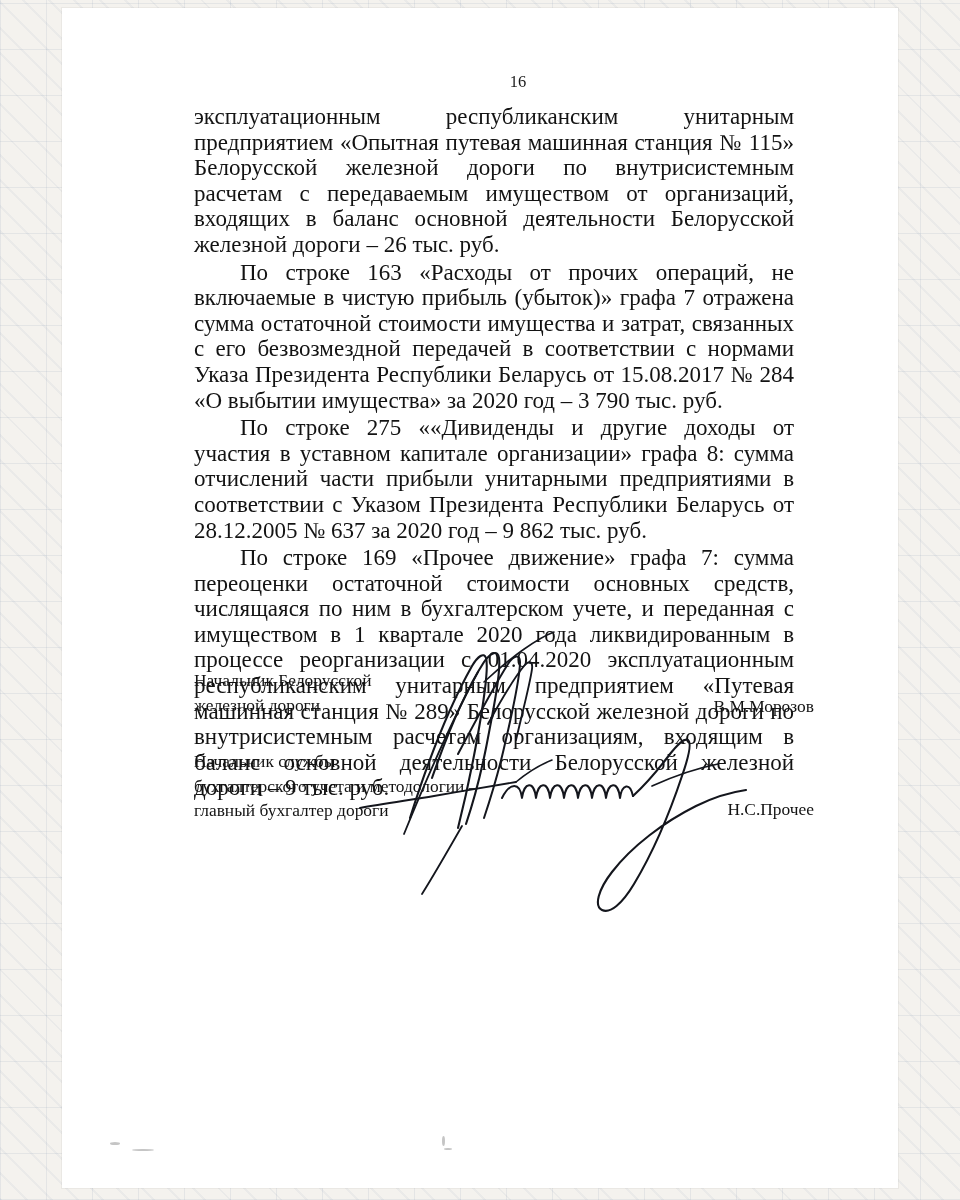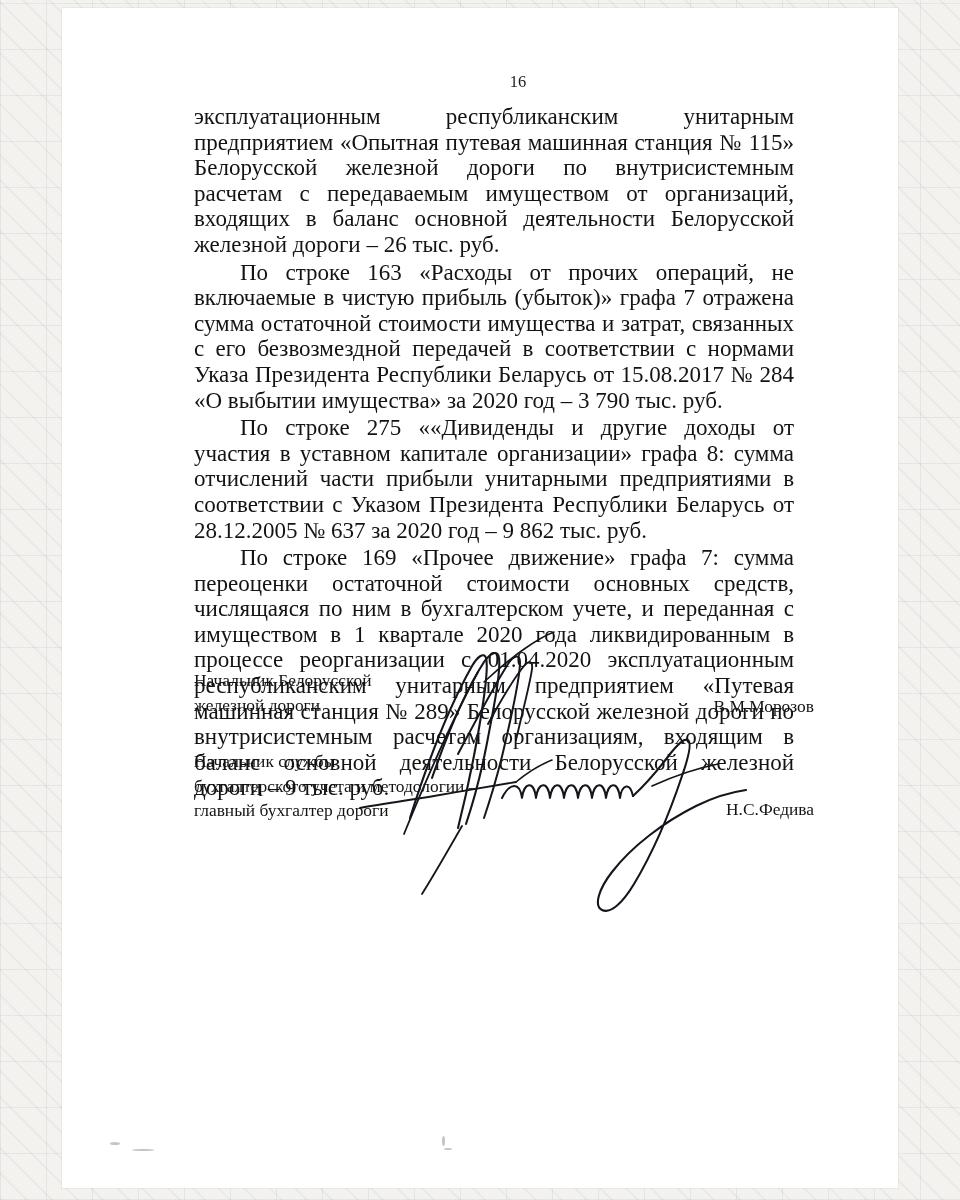--- a/index.html
+++ b/index.html
@@ -163,21 +163,21 @@
       <div class="sig-row" id="sign-1">
         <div class="sig-left">Начальник Белорусской
 железной дороги</div>
         <div class="sig-name">В.М.Морозов</div>
       </div>
 
       <div class="sig-row" id="sign-2">
         <div class="sig-left">Начальник службы
 бухгалтерского учета и методологии –
 главный бухгалтер дороги</div>
-        <div class="sig-name">Н.С.Федива</div>
+        <div class="sig-name">Н.С.Прочее</div>
       </div>
 
     </div>
 
     <svg id="sig-svg-1" width="210" height="300" viewBox="0 0 210 300">
       <path class="ink" stroke-width="2.1" d="M18,190 C40,120 62,70 80,38 C86,28 92,24 94,30 C97,40 92,72 86,106 C80,140 72,176 66,200"></path>
       <path class="ink" stroke-width="2.1" d="M40,150 C56,104 74,62 92,34 C99,24 106,22 107,30 C109,44 101,84 94,120 C88,150 80,178 74,196"></path>
       <path class="ink" stroke-width="2" d="M66,126 C84,92 102,58 116,36 C122,27 128,26 128,34 C128,48 120,86 112,120 C106,146 98,172 92,190"></path>
       <path class="ink" stroke-width="1.9" d="M96,96 C108,74 122,50 132,38 C137,32 141,33 140,41 C138,56 130,86 124,112"></path>
       <path class="ink" stroke-width="1.8" d="M12,206 C34,152 60,92 86,44"></path>

